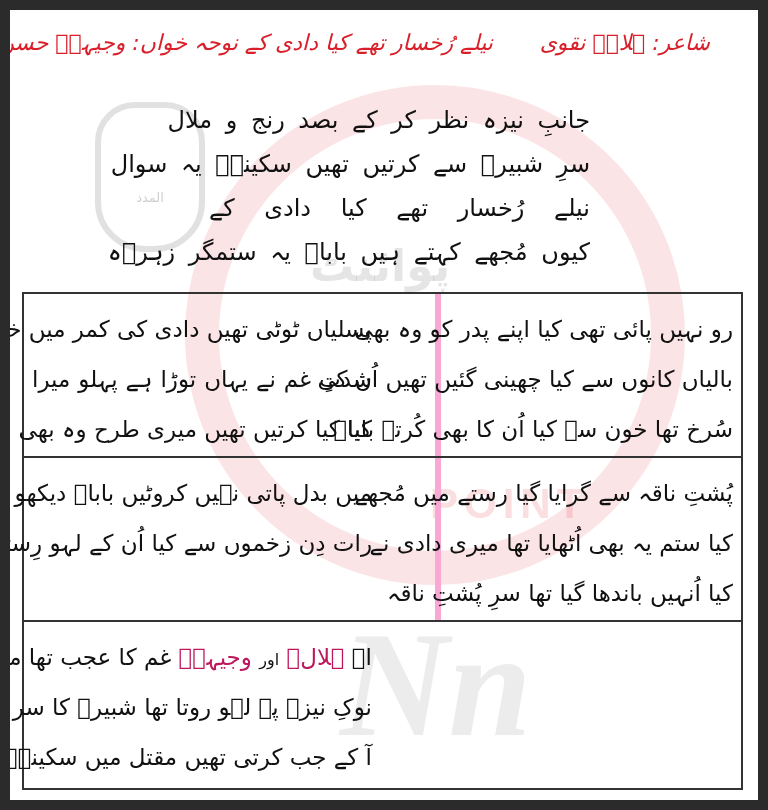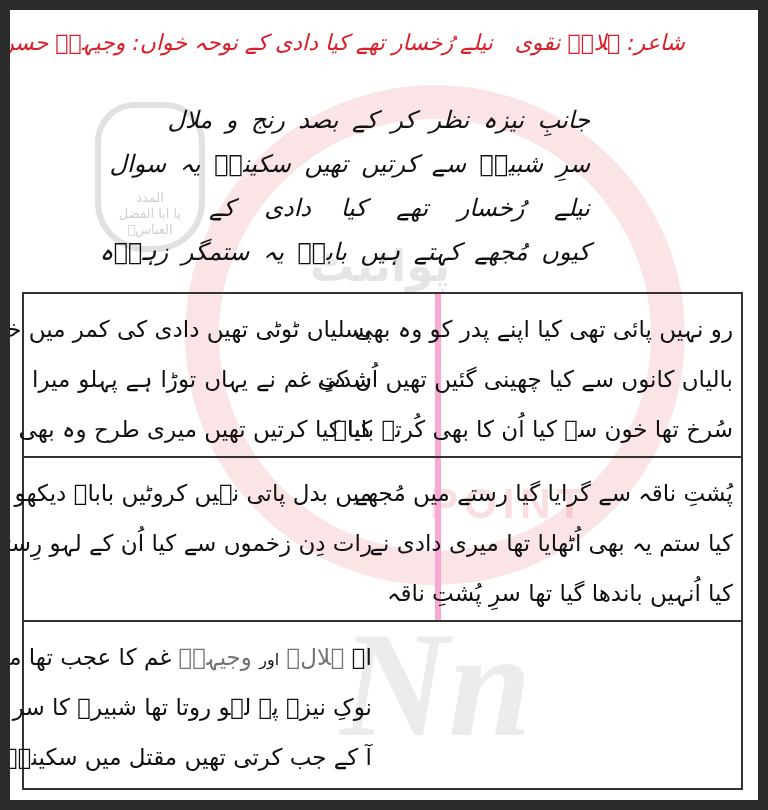--- a/index.html
+++ b/index.html
@@ -60,32 +60,32 @@
   
   .header {
     position: absolute; top: 20px; left: 0; width: 748px; height: 40px;
     direction: rtl;
   }
   .header span {
     position: absolute; top: 0;
     color: #d9202a; font-size: 22px; font-style: italic;
     white-space: nowrap;
   }
-  .h-poet { right: 73px; }
+  .h-poet { right: 48px; }
   .h-title { right: 265px; }
   .h-reciter { right: 520px; }
 
   
   .intro {
     position: absolute; top: 88px; left: 200px; width: 380px;
     direction: rtl; text-align: right;
   }
   .intro .line {
     height: 44px; font-size: 24px; line-height: 44px;
-    color: #111; white-space: nowrap; word-spacing: 6px; font-style: italic;
+    color: #111; white-space: nowrap; word-spacing: 6px;
   }
 
   
   .table {
     position: absolute; left: 12px; top: 282px;
     width: 721px; height: 498px;
     border: 2px solid #333; box-sizing: border-box;
     direction: rtl;
   }
   .row {
@@ -100,32 +100,31 @@
     position: absolute; top: 0; height: 100%;
     padding: 10px 8px 0 8px; box-sizing: border-box;
     text-align: justify; text-align-last: justify;
   }
   .cell.right { right: 0; width: 306px; border-left: 6px solid #f9a8d4; }
   .cell.left  { left: 0; width: 356px; }
   .verse {
     display: block; font-size: 23px; line-height: 50px;
     height: 50px; color: #111; white-space: nowrap;
   }
-  .red { color: #737373; }
+  .red { color: #be185d; }
 </style>
 </head>
 <body>
 
 <div class="page">
 
   <div class="wm-ring"></div>
   <div class="wm-hand"></div>
   <div class="wm-hand-text">
     <div>المدد</div>
-    <div>یا ابا الفضل العباسؑ</div>
   </div>
   <div class="wm-point">پوائنٹ</div>
   <div class="wm-point-en">POINT</div>
   <div class="wm-script">Nn</div>
 
   <div class="header">
     <span class="h-poet">شاعر: ہلالؔ نقوی</span>
     <span class="h-title">نیلے رُخسار تھے کیا دادی کے</span>
     <span class="h-reciter">نوحہ خواں: وجیہہؔ حسن زیدی</span>
   </div>

